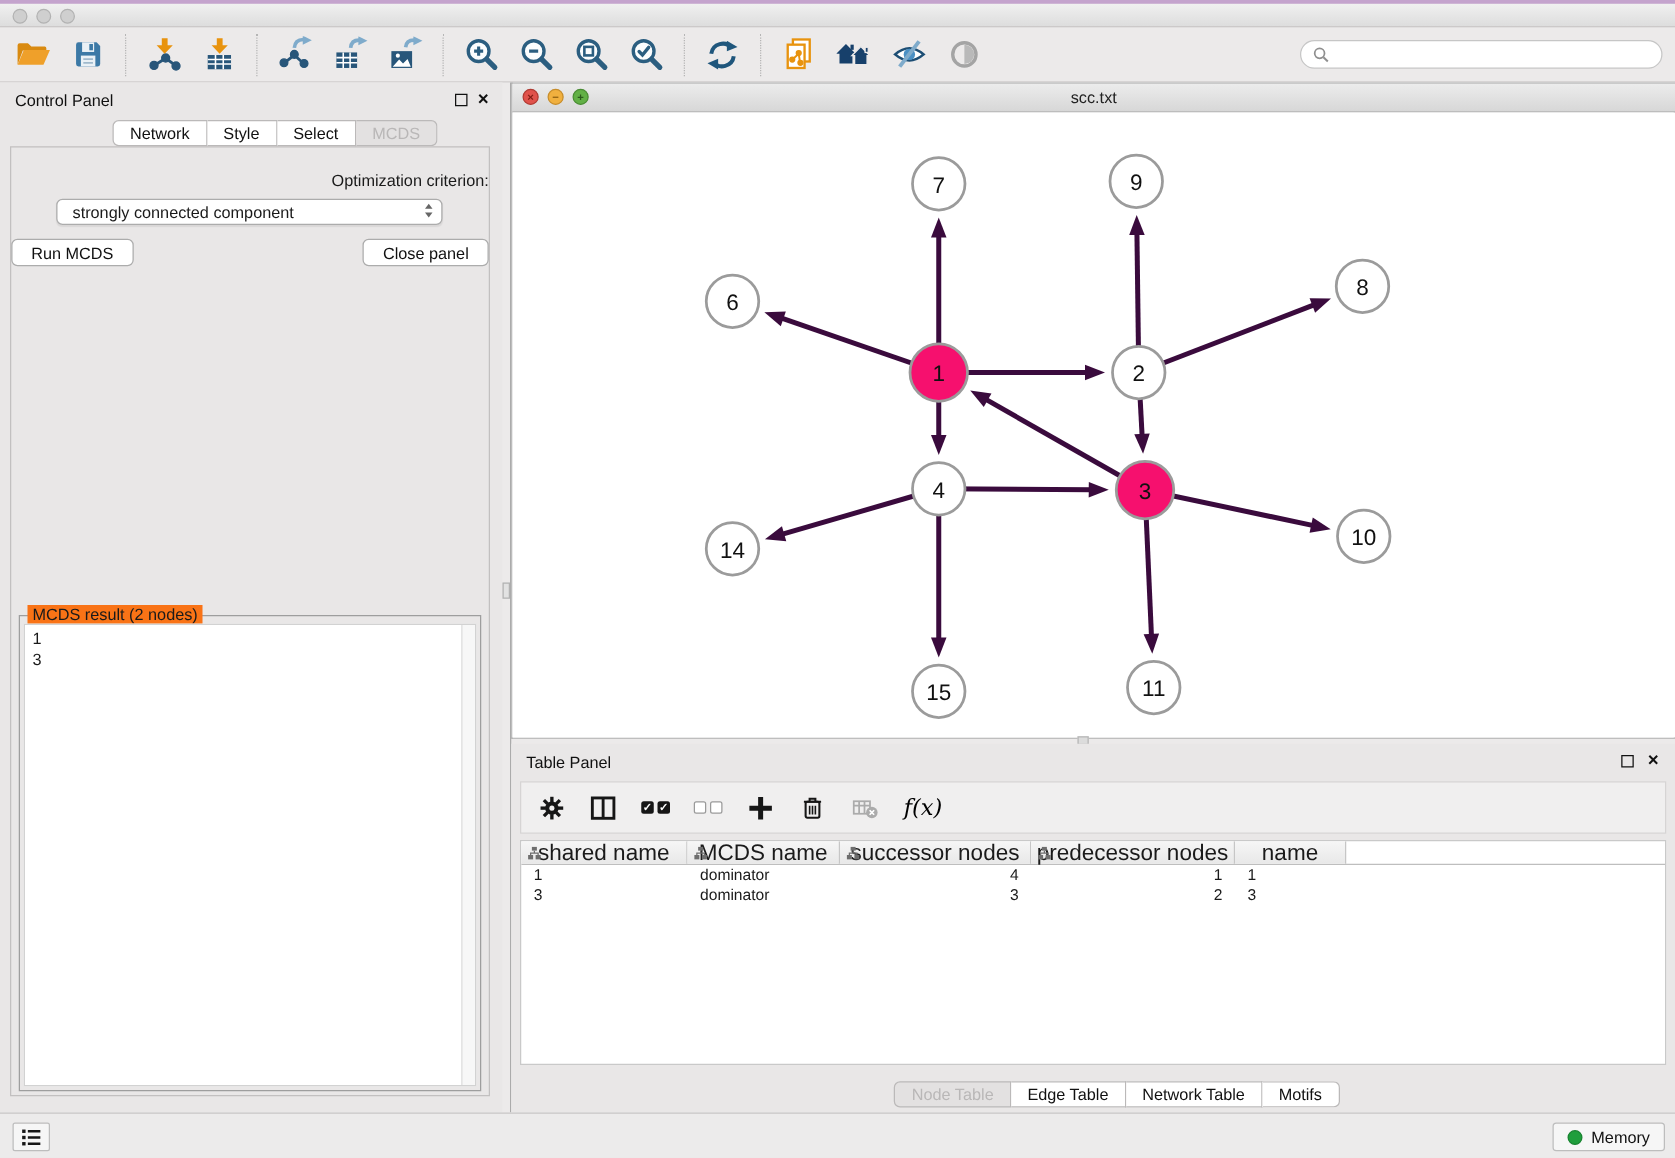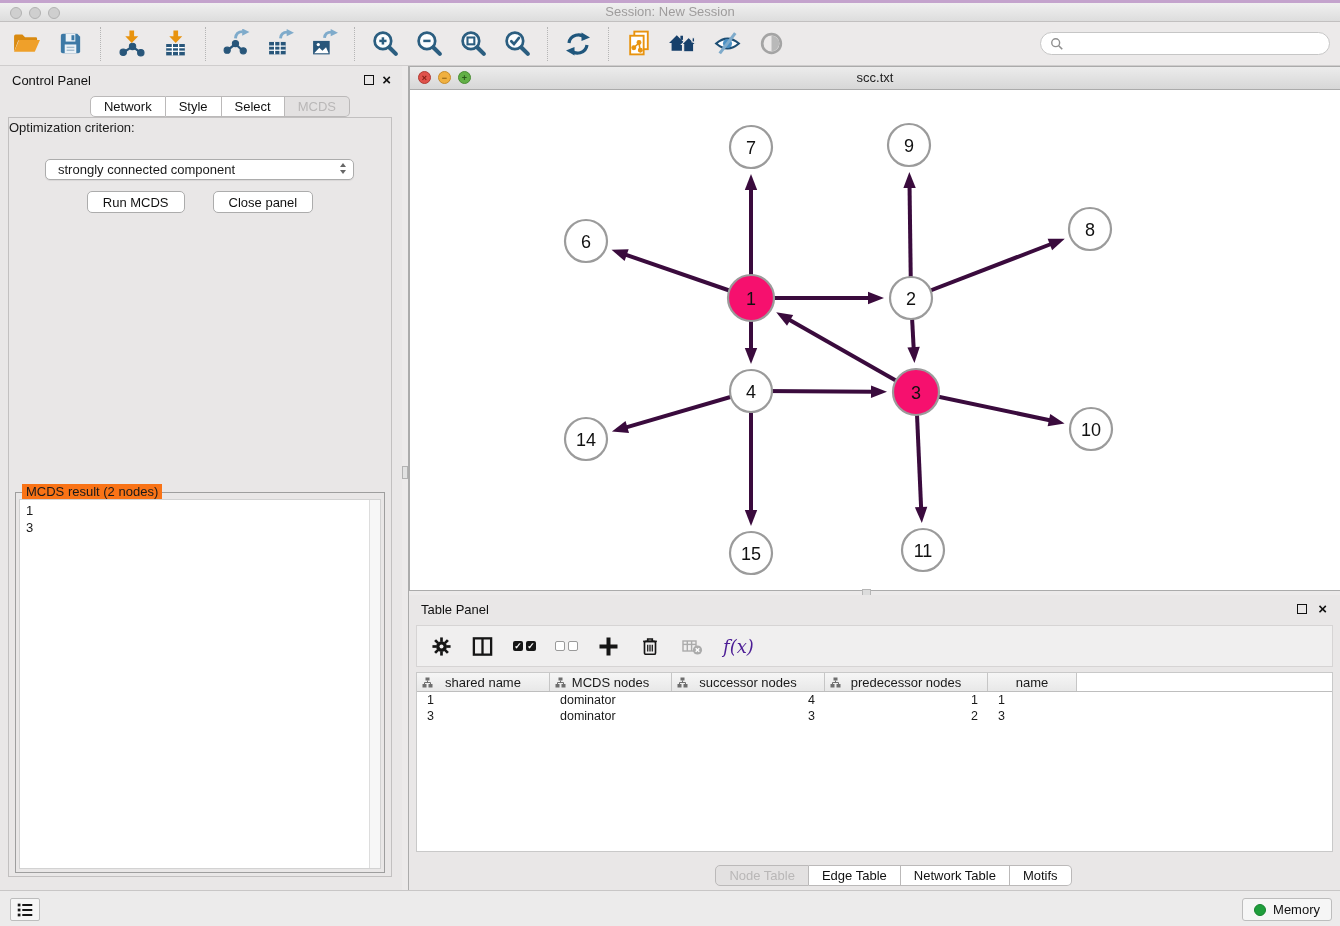--- a/index.html
+++ b/index.html
@@ -32,30 +32,30 @@
 
   .seg { display:inline-flex; }
   .seg .tab { background:#fff; border:1px solid #BBB9B9; border-left:none; font-size:13px; height:21px;
     line-height:19px; padding:0 13px; color:#111; }
   .seg .tab:first-child { border-left:1px solid #BBB9B9; border-radius:5px 0 0 5px;margin-left:38px; }
   .seg .tab:last-child { border-radius:0 5px 5px 0; }
   .seg .tab.active { background:#E3E1E1; color:#B9B7B7; }
   .cp-tabs { position:absolute; top:30px; left:0; right:0; display:flex; justify-content:center; }
 
   .cp-body { position:absolute; left:8px; top:51px; right:10px; bottom:13px; border:1px solid #C2C0C0; }
-  .opt-label { position:absolute; top:2px; width:100%; text-align:left; }
+  .opt-label { position:absolute; top:19px; width:100%; text-align:right; }
   .dropdown { position:absolute; top:41px; left:36px; right:37px; height:21px; background:#fff;
     border:1px solid #ACACAC; border-radius:5px; line-height:19px; padding-left:12px;
     box-shadow:0 1px 1px rgba(0,0,0,0.07); }
   .stepper { position:absolute; right:7px; top:3px; }
   .tri-up { width:0; height:0; border-left:3.5px solid transparent; border-right:3.5px solid transparent;
     border-bottom:4.5px solid #666; margin-bottom:2.5px; }
   .tri-down { width:0; height:0; border-left:3.5px solid transparent; border-right:3.5px solid transparent;
     border-top:4.5px solid #666; }
-  .btn-row { position:absolute; top:73px; left:0; right:0; display:flex; justify-content:center; gap:28px; }
+  .btn-row { position:absolute; top:73px; left:0; right:0; display:flex; justify-content:space-between; gap:28px; }
   .btn { background:#fff; border:1px solid #ACACAC; border-radius:5px; font-size:13px; height:22px;
     padding:0 15px; font-family:inherit; color:#111; }
 
   .result-group { position:absolute; left:6px; right:6px; top:374px; bottom:3px; border:1px solid #9E9E9E; }
   .result-legend { position:absolute; top:-9px; left:6px; background:#f97316; padding:0 4px; }
   .result-area { position:absolute; left:3px; right:3px; top:6px; bottom:3px; background:#fff; border:1px solid #D2D2D2; }
   .result-scroll { position:absolute; right:0; top:0; bottom:0; width:11px; background:#F7F7F7; border-left:1px solid #DDD; }
   .result-lines { padding:2px 6px; line-height:17px; }
 
   
@@ -78,26 +78,26 @@
   
   #table-panel { position:absolute; left:409px; top:595px; width:931px; height:295px; background:#E9E7E7; }
   #tp-float { right:33px; } #tp-close { right:13px; }
   .tp-toolbar { position:absolute; left:7px; right:7px; top:30px; height:42px; background:#F0EFEF;
     border:1px solid #D6D4D4; display:flex; align-items:center; gap:19px; padding-left:14px; }
   .tp-tbtn { display:flex; align-items:center; justify-content:center; }
   .cb { width:10px; height:10px; border-radius:2px; display:inline-block; }
   .cb.on { background:#161616; color:#fff; font-size:9px; line-height:10px; text-align:center; font-weight:bold; }
   .cb.off { border:1.6px solid #9A9A9A; background:#fff; }
   .cb + .cb { margin-left:3px; }
-  .fx { font-family:"DejaVu Serif", serif; font-style:italic; color:#4c1d95; font-size:18px; }
+  .fx { font-family:"DejaVu Serif", serif; font-style:italic; color:#000000; font-size:18px; }
 
   .tp-table { position:absolute; left:7px; right:7px; top:77px; height:180px; background:#fff; border:1px solid #C9C9C9; overflow:hidden; }
   .thead { display:flex; height:19px; border-bottom:1px solid #BEBEBE; }
   .th { background:linear-gradient(#F6F6F6,#E8E8E8); border-right:1px solid #C6C6C6; display:flex;
-    align-items:center; justify-content:center; font-size:13px; position:relative; flex:none; color:#1a1a1a; }
+    align-items:center; justify-content:center; font-size:18px; position:relative; flex:none; color:#1a1a1a; }
   .th .tree-ic { position:absolute; left:5px; top:4px; }
   .tr { display:flex; height:16px; font-size:12.5px; }
   .td { flex:none; padding:0 10px; line-height:16px; overflow:hidden; white-space:nowrap; }
   .td.align-right { text-align:right; }
   .tp-tabs { position:absolute; bottom:4px; left:0; right:0; display:flex; justify-content:center; }
 
   
   #status-bar { position:absolute; left:0; top:890px; width:1340px; height:36px; background:#ECEBEB; border-top:1px solid #C8C6C6; }
   .sb-left-btn { position:absolute; left:10px; top:7px; width:30px; height:23px; background:#F6F6F6;
     border:1px solid #BDBDBD; border-radius:2px; display:flex; align-items:center; justify-content:center; }
@@ -107,21 +107,20 @@
 </style>
 </head>
 <body>
 
 <div id="titlebar">
   <div class="tl-dots">
     <span class="tl-dot"></span>
     <span class="tl-dot"></span>
     <span class="tl-dot"></span>
   </div>
-  <div class="window-title">Session: New Session</div>
 </div>
 
 <div id="toolbar">
   <span class="tbtn">
     <svg viewBox="0 0 28 28" width="29" height="29">
       <path d="M2 22 V7 q0-1.6 1.6-1.6 H10 l2.6 2.6 H23 q1.2 0 1.2 1.2 V11 H6Z" fill="#D98A10"></path>
       <path d="M2 22 L6.8 10.6 H27 L22 22 Z" fill="#EFA02A"></path>
     </svg>
   </span>
   <span class="tbtn">
@@ -494,21 +493,21 @@
         </div>
         <div class="th" style="width: 122px;">
           <svg class="tree-ic" viewBox="0 0 11 11" width="11" height="11">
             <path d="M5.5 3.5 v2 M2.5 7 V5.5 h6 V7" stroke="#6E6E6E" fill="none" stroke-width="1"></path>
             <g fill="#6E6E6E">
               <rect x="3.5" y="0.5" width="4" height="3"></rect>
               <rect x="0.5" y="7" width="4" height="3.5"></rect>
               <rect x="6.5" y="7" width="4" height="3.5"></rect>
             </g>
           </svg>
-          <span>MCDS nodes</span>
+          <span>MCDS name</span>
         </div>
         <div class="th" style="width: 153px; text-align: right;">
           <svg class="tree-ic" viewBox="0 0 11 11" width="11" height="11">
             <path d="M5.5 3.5 v2 M2.5 7 V5.5 h6 V7" stroke="#6E6E6E" fill="none" stroke-width="1"></path>
             <g fill="#6E6E6E">
               <rect x="3.5" y="0.5" width="4" height="3"></rect>
               <rect x="0.5" y="7" width="4" height="3.5"></rect>
               <rect x="6.5" y="7" width="4" height="3.5"></rect>
             </g>
           </svg>

